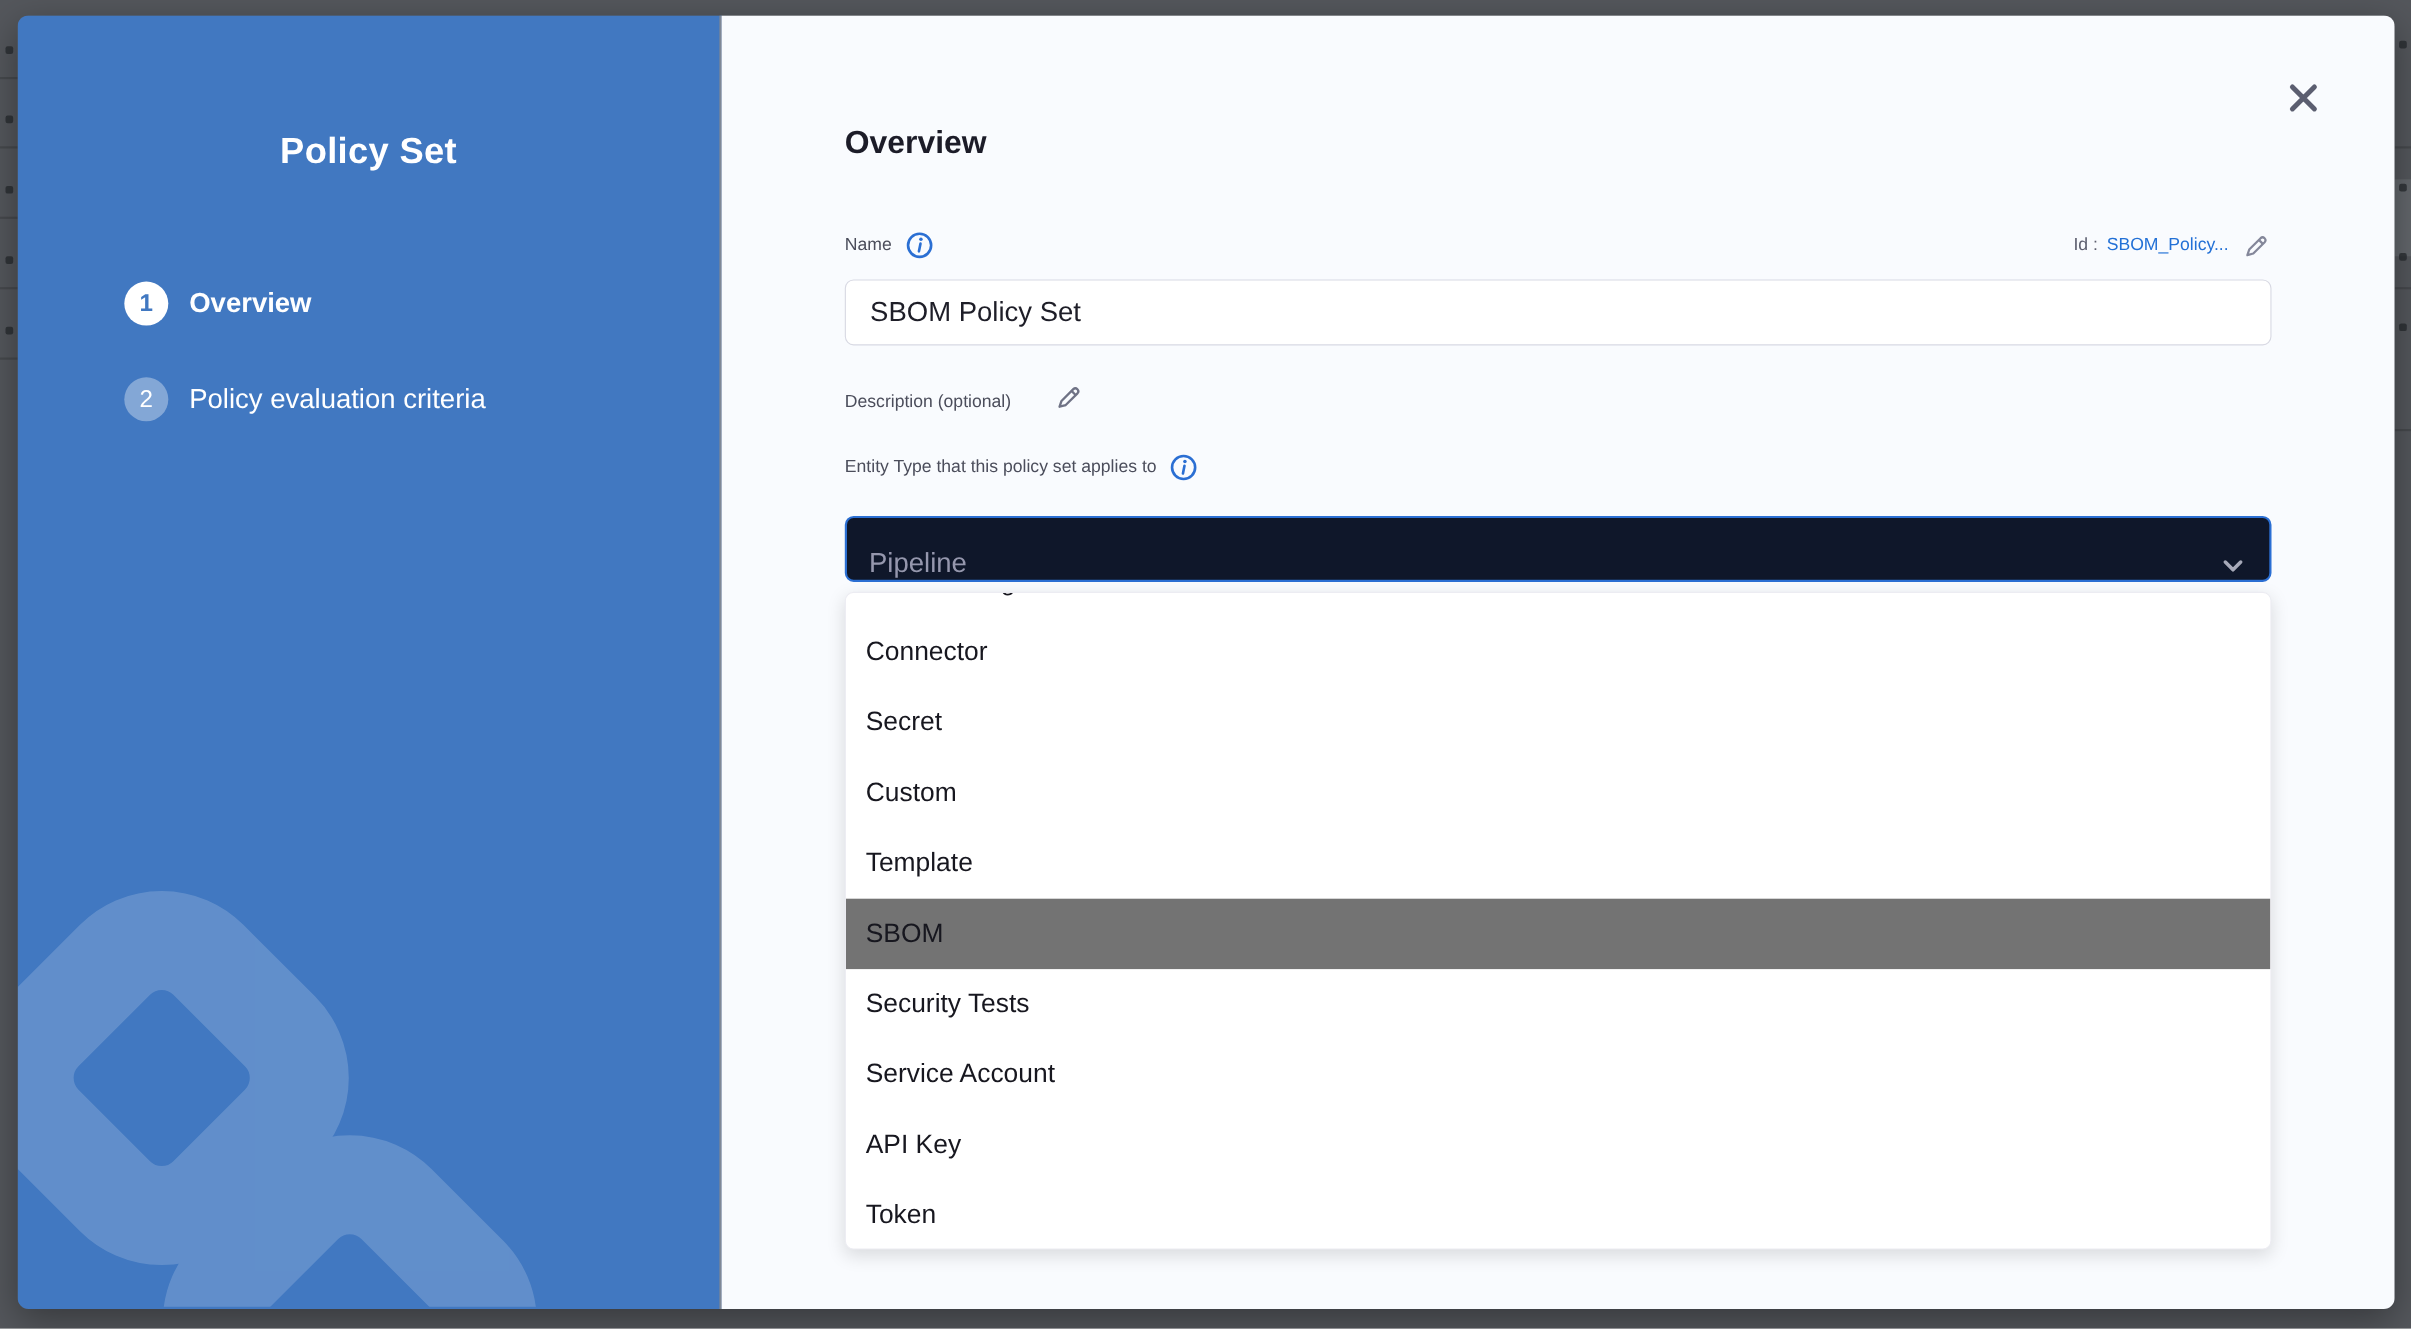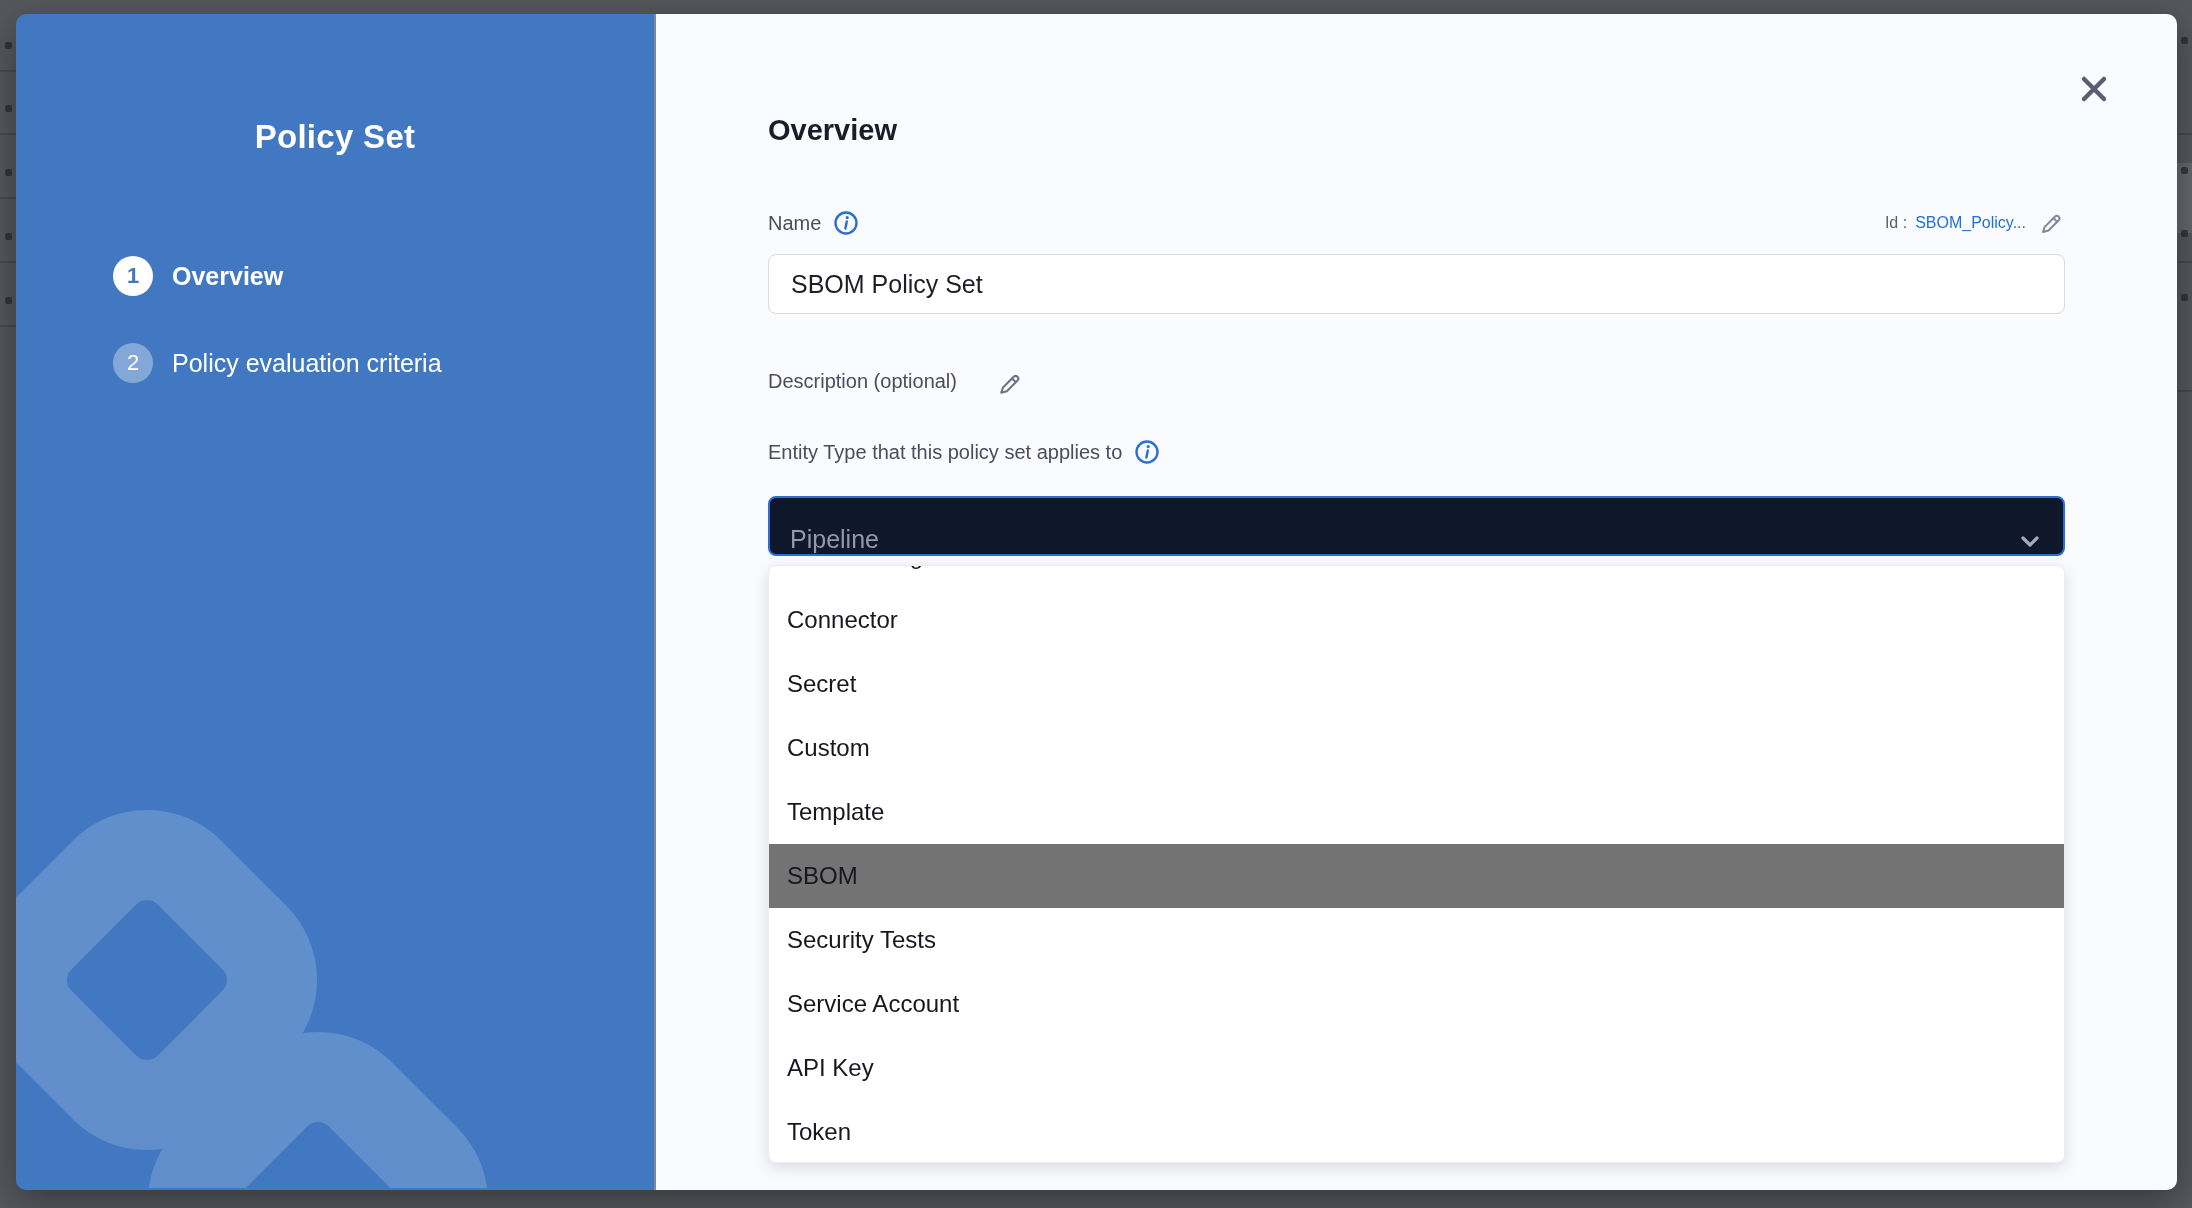--- a/index.html
+++ b/index.html
@@ -67,36 +67,36 @@
   .close-btn {
     position: absolute; top: 58px; right: 66px;
     width: 34px; height: 34px; cursor: pointer;
     display: flex; align-items: center; justify-content: center;
   }
   .heading { font-size: 29px; font-weight: bold; color: #1c1c28; line-height: 40px; }
 
   .row-between { display: flex; align-items: center; justify-content: space-between; }
   .name-row { margin-top: 58px; height: 30px; }
   .label-group { display: flex; align-items: center; }
-  .field-label { font-size: 20px; color: #4b4d5b; }
+  .field-label { font-size: 16px; color: #4b4d5b; }
   .icon-gap { margin-left: 12px; display: flex; align-items: center; }
   .id-group { display: flex; align-items: center; font-size: 16px; }
   .id-prefix { color: #5c5e6e; }
   .id-value { color: #2270d6; margin-left: 8px; cursor: pointer; }
   .id-edit { margin-left: 12px; cursor: pointer; display: flex; align-items: center; }
 
   .text-input {
     margin-top: 16px; width: 100%; height: 60px;
     border: 1px solid #d8d9e3; border-radius: 8px; background: #ffffff;
     font-family: "Liberation Sans", sans-serif;
     font-size: 25px; color: #1e1e28; padding: 0 22px;
     outline: none; display: block;
   }
 
-  .desc-row { margin-top: 56px; height: 32px; display: flex; align-items: flex-start; gap: 27px; }
+  .desc-row { margin-top: 29px; height: 32px; display: flex; align-items: flex-end; gap: 27px; }
   .entity-row { margin-top: 34px; height: 32px; display: flex; align-items: center; }
 
   .select {
     margin-top: 28px; height: 60px;
     border: 2px solid #2b6fd3; border-radius: 8px; background: #0f172a;
     display: flex; align-items: flex-end; padding: 0 20px;
     cursor: pointer;
   }
   .select-placeholder { color: #9597ad; font-size: 25px; flex: 1; }
   .select-chevron { display: flex; align-items: center; }

